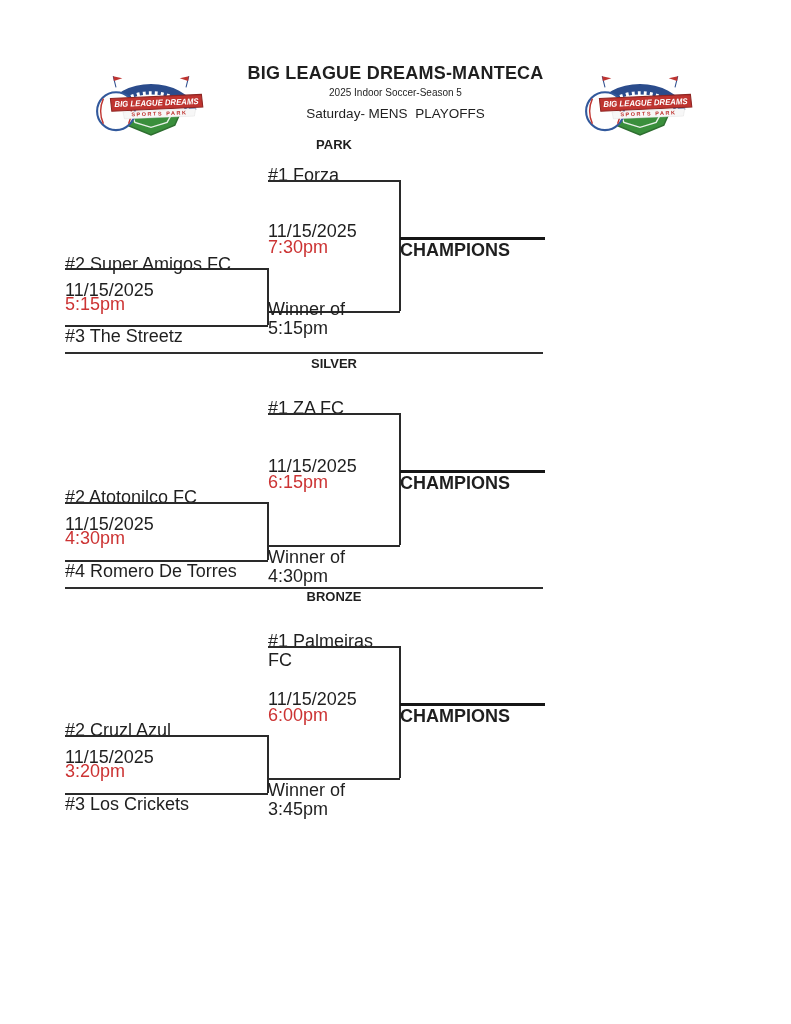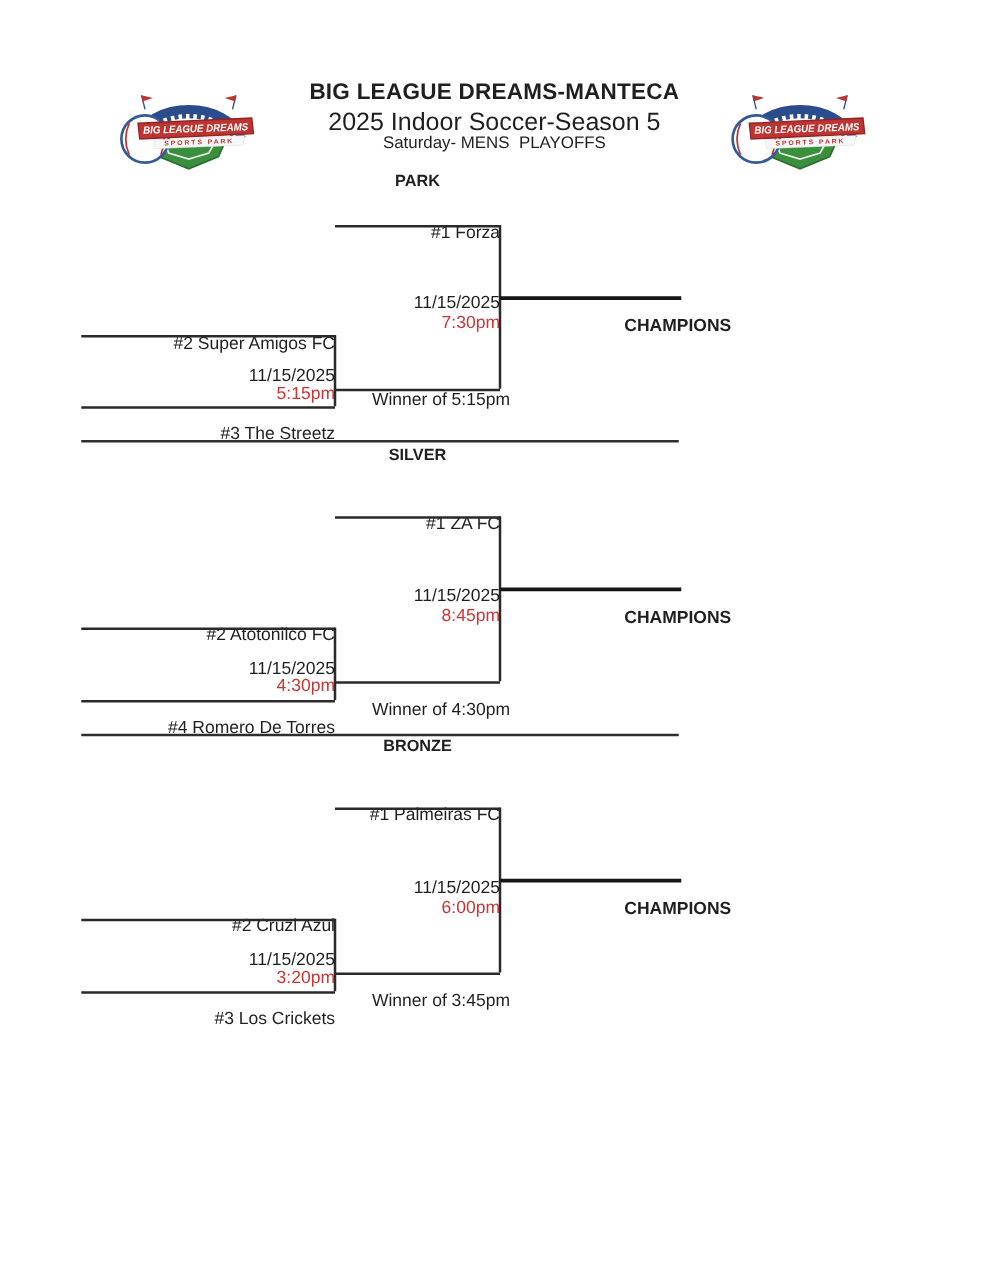--- a/index.html
+++ b/index.html
@@ -4,39 +4,39 @@
 <style>
   html,body{margin:0;padding:0;background:#ffffff;}
   .page{
     position:relative;width:791px;height:1024px;background:#ffffff;
     font-family:"Liberation Sans","DejaVu Sans",sans-serif;color:#1f1f1f;
     overflow:hidden;margin:0 auto;
   }
   
   .title{position:absolute;top:63px;left:0;right:0;text-align:center;
          font-size:18px;font-weight:700;letter-spacing:.2px;}
-  .subtitle{position:absolute;top:87px;left:0;right:0;text-align:center;font-size:20px;}
+  .subtitle{position:absolute;top:87px;left:0;right:0;text-align:center;font-size:10px;}
   .subheading{position:absolute;top:106px;left:0;right:0;text-align:center;
               font-size:13.5px;white-space:pre;}
   .logo{position:absolute;width:112px;height:70px;}
   .logo-left{left:95px;top:72px;}
   .logo-right{left:584px;top:72px;}
   .logo svg text{font-family:"Liberation Sans","DejaVu Sans",sans-serif;}
   
   .divider{position:absolute;left:65px;width:478px;height:2px;background:#2e2e2e;}
   .divider-1{top:352px;}
   .divider-2{top:587px;}
   
   .section{position:absolute;left:65px;width:480px;height:225px;}
   .gold{top:137px;}
   .silver{top:356px;}
   .bronze{top:589px;}
-  .btext{position:absolute;font-size:14px;text-align:right;line-height:1.05;margin-top:12px;}
+  .btext{position:absolute;font-size:18px;text-align:left;line-height:1.05;}
   .red{color:#cc3333;}
-  .bold{font-weight:700;padding-left:40px;}
+  .bold{font-weight:700;}
   .line{position:absolute;background:#2a2a2a;}
   .h{height:2px;}
   .v{width:2px;}
   .sec-label{position:absolute;left:203px;width:132px;top:0;text-align:center;
              font-size:13px;font-weight:700;}
   
   .seed1{left:203px;width:132px;top:43px;}
   .seed1-line{left:203px;width:132px;top:57px;}
   .vert-right{left:334px;top:57px;height:132px;}
   .final-date{left:203px;width:132px;top:101px;}
@@ -142,21 +142,21 @@
   </section>
 
   <div class="divider divider-1"></div>
 
   <section class="section silver">
     <div class="sec-label">SILVER</div>
     <div class="btext seed1">#1 ZA FC</div>
     <div class="line h seed1-line"></div>
     <div class="line v vert-right"></div>
     <div class="btext final-date">11/15/2025</div>
-    <div class="btext red final-time">8:45pm</div>
+    <div class="btext red final-time">6:15pm</div>
     <div class="line champ-line"></div>
     <div class="btext bold champ-label">CHAMPIONS</div>
     <div class="btext seed2">#2 Atotonilco FC</div>
     <div class="line h match-top-line"></div>
     <div class="line v vert-left"></div>
     <div class="btext semi-date">11/15/2025</div>
     <div class="btext red semi-time">4:30pm</div>
     <div class="line h connector"></div>
     <div class="btext winner-label">Winner of 4:30pm</div>
     <div class="line h match-bottom-line"></div>

